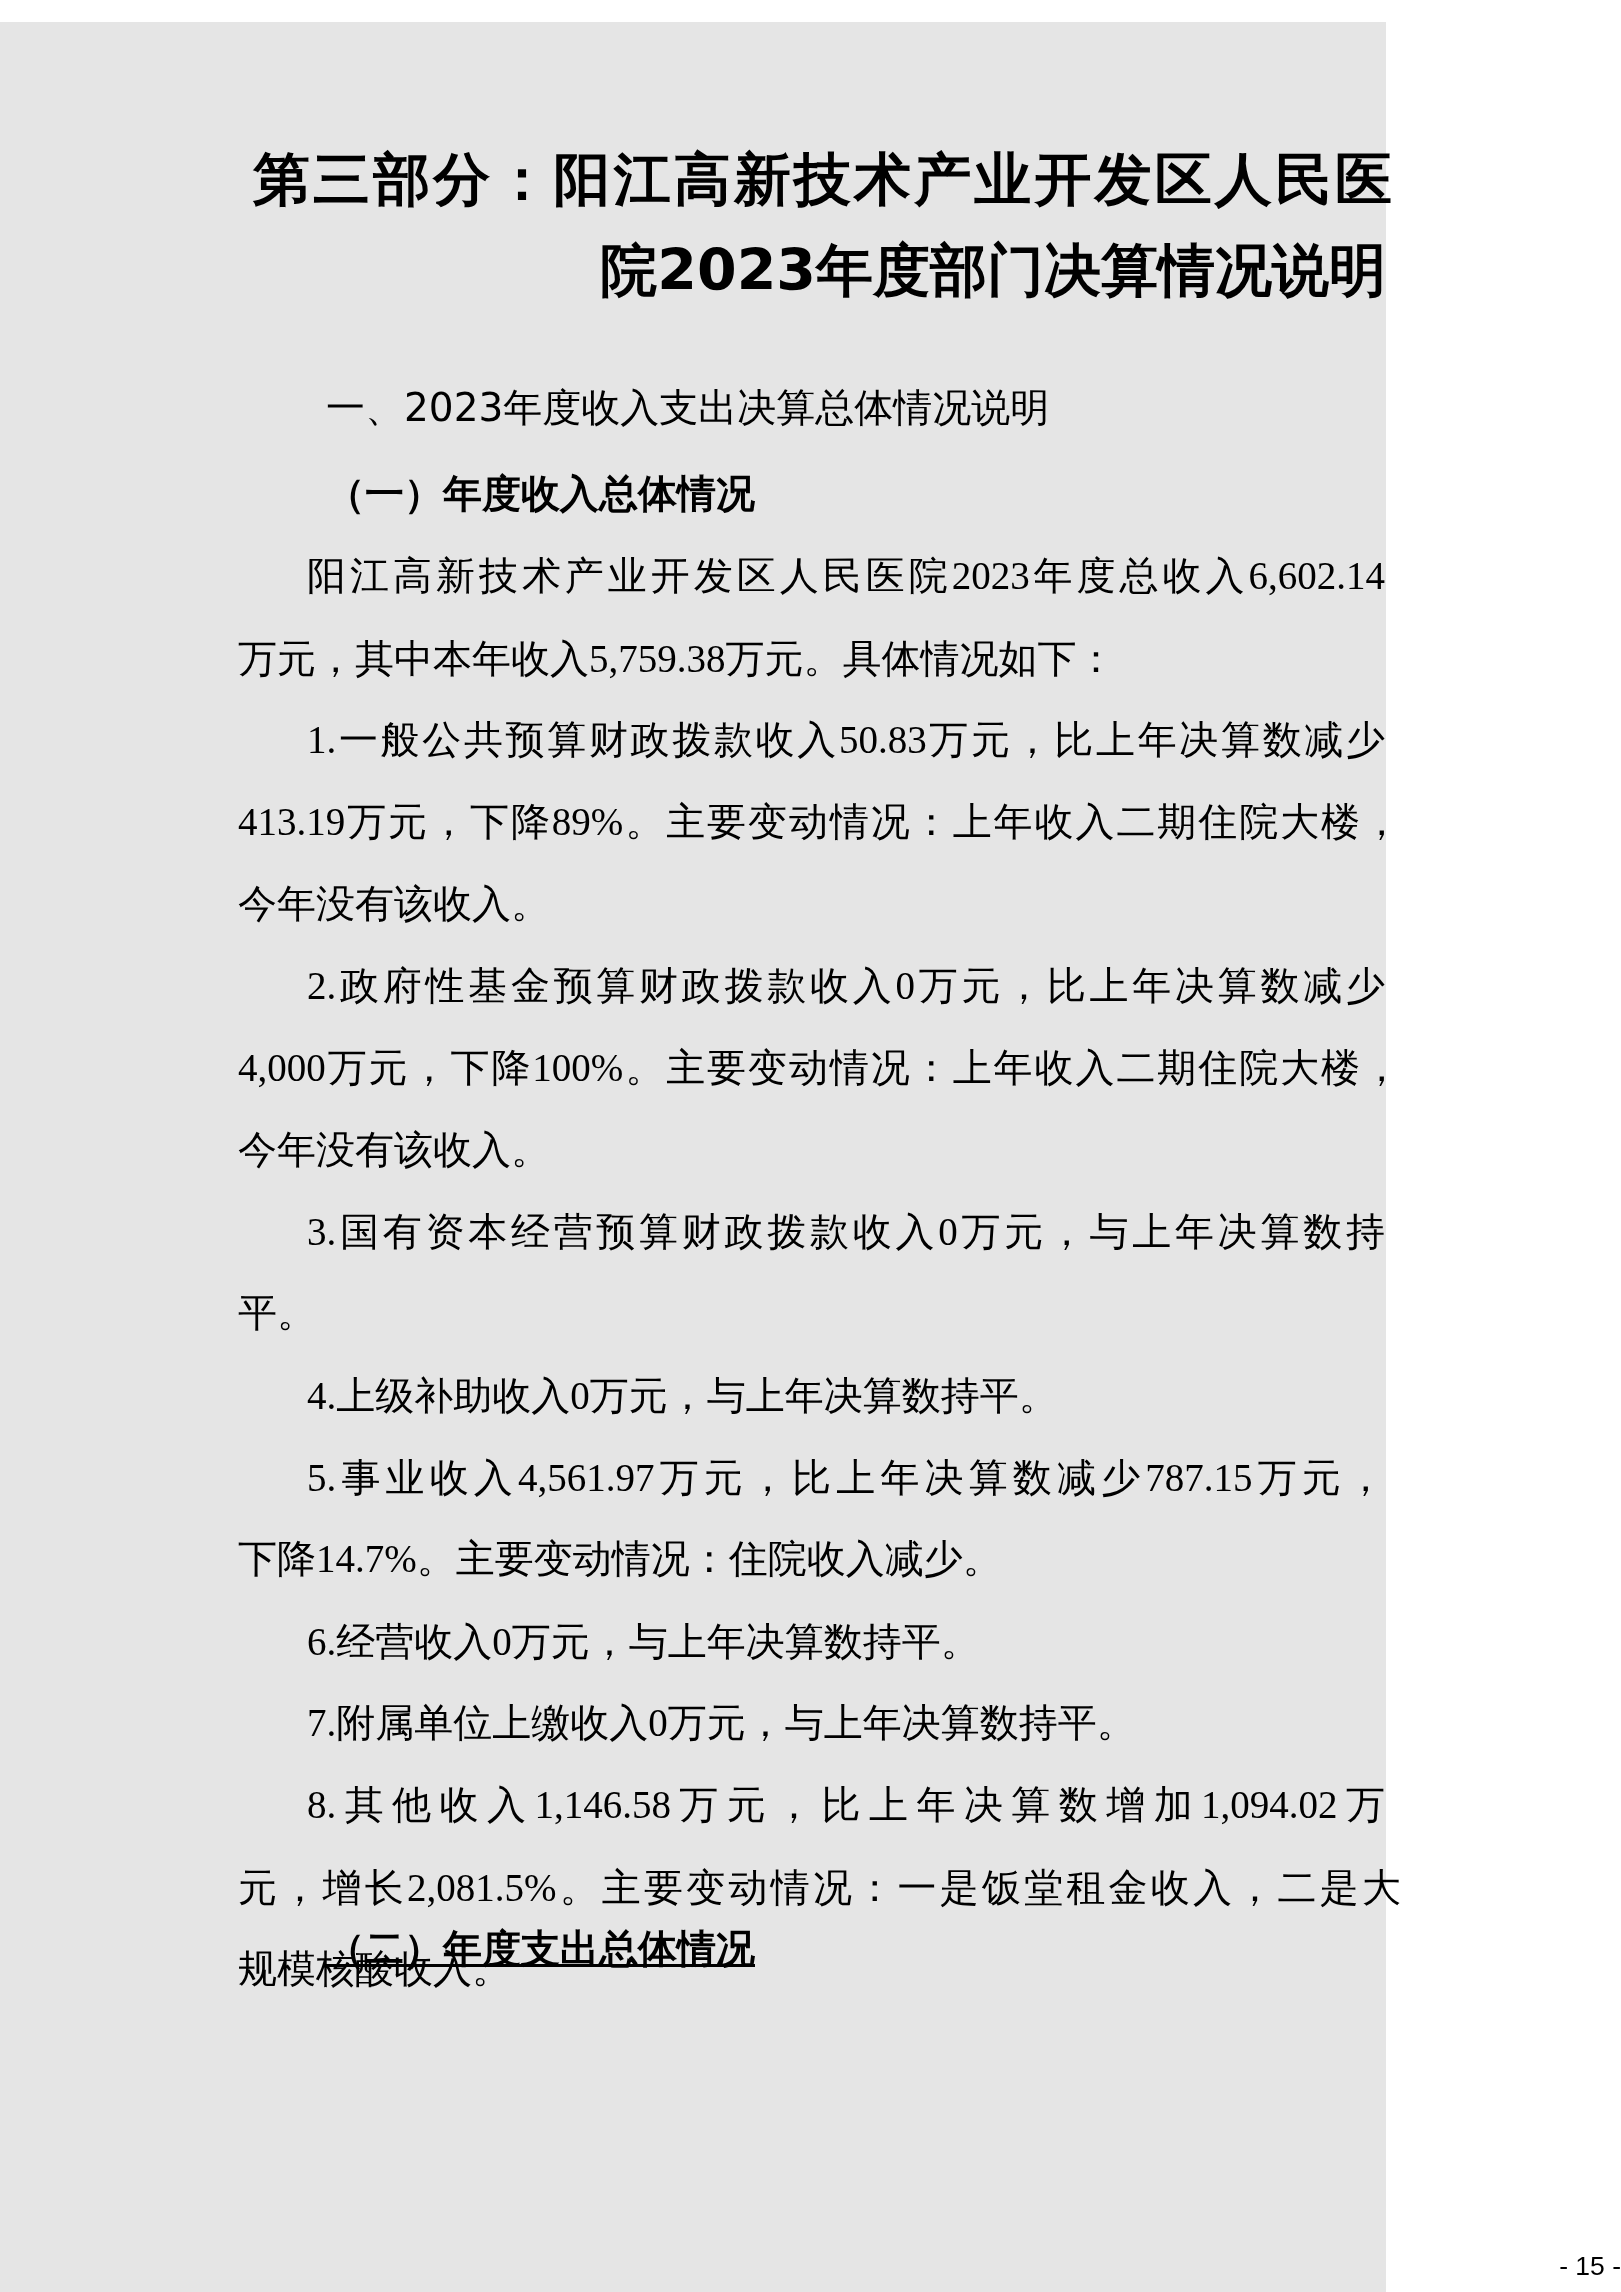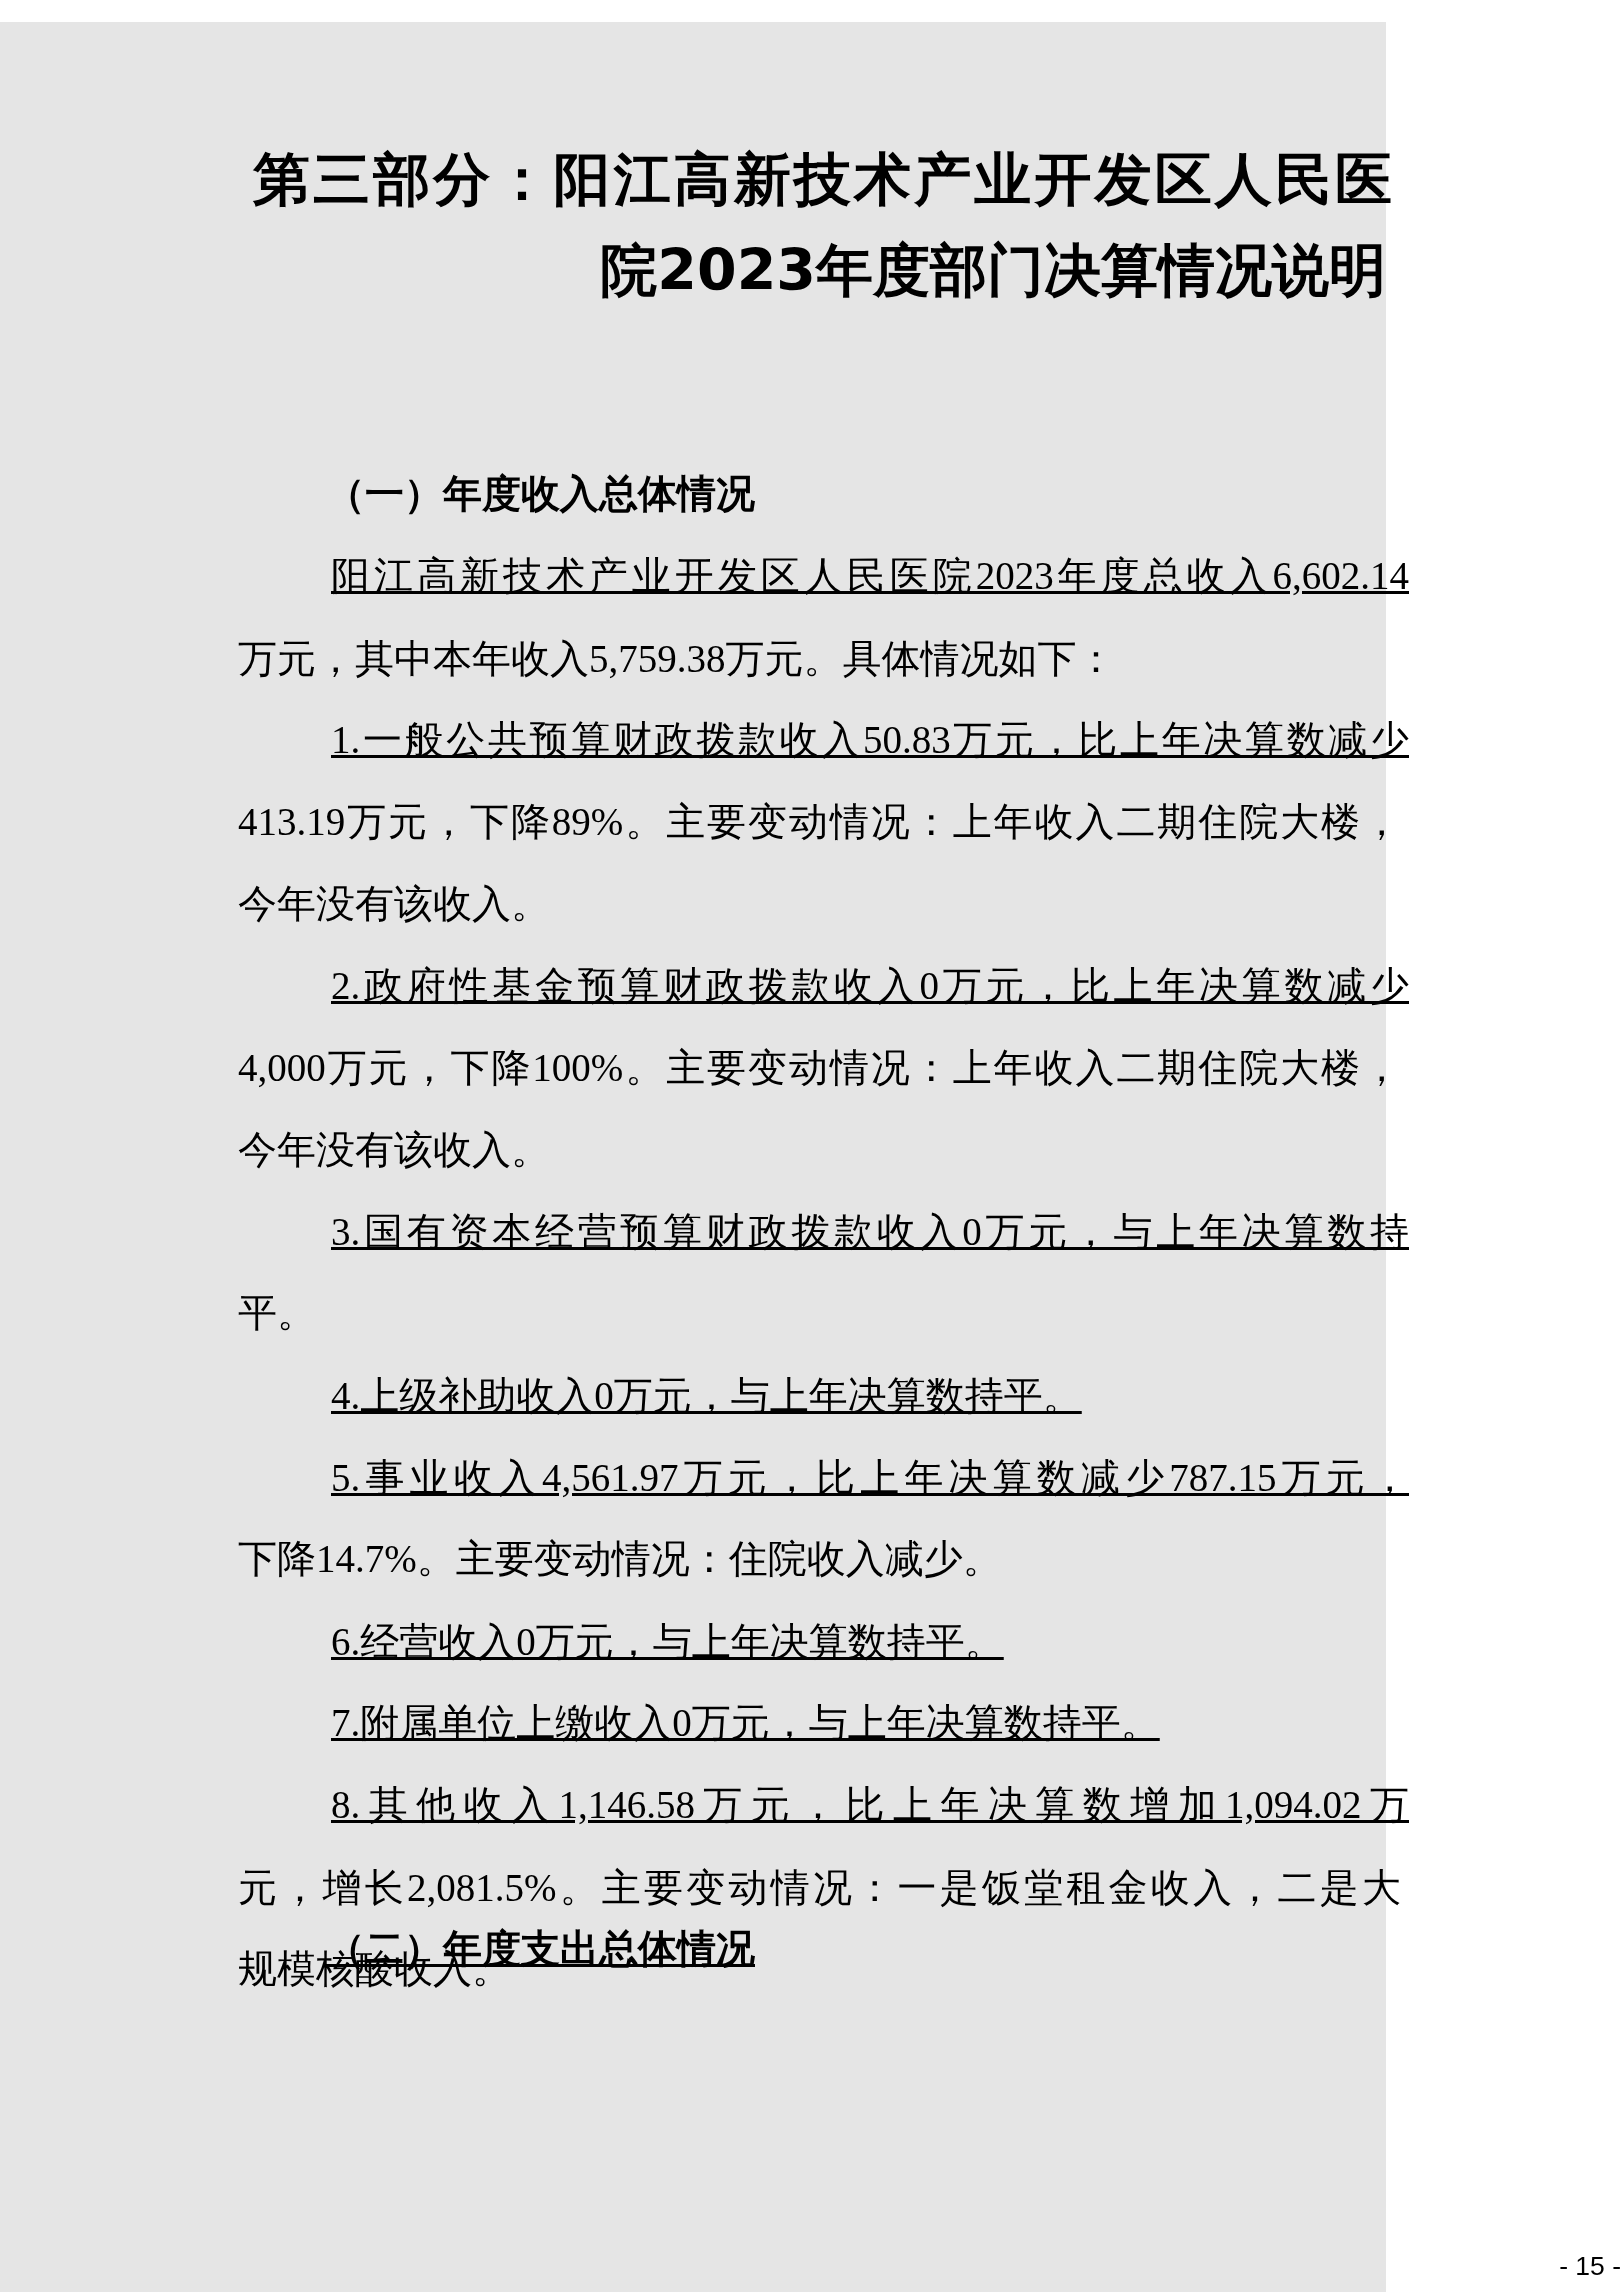--- a/index.html
+++ b/index.html
@@ -6,31 +6,32 @@
     body { width: 1621px; height: 2293px; position: relative; overflow: hidden; color: #000; }
     .page { position: absolute; left: 0; top: 0; width: 1386px; height: 2293px; background: #e5e5e5; margin-top: 22px; }
     .line { position: absolute; white-space: nowrap; line-height: 1; }
     .title { font-family: "DejaVu Sans", "Liberation Sans", sans-serif; font-size: 57px; font-weight: bold; left: 235px; width: 1151px; text-align: right; }
     .title.l1 { top: 129px; text-align: justify; text-align-last: justify; left: 253px; width: 1139px; }
     .title.l2 { top: 220px; }
     .h1 { font-family: "DejaVu Sans", "Liberation Sans", sans-serif; font-size: 39px; left: 326px; top: 366px; }
     .h2 { font-family: "DejaVu Serif", "Liberation Serif", serif; font-size: 39px; font-weight: bold; left: 326px; }
     .body { font-family: "Liberation Serif", "DejaVu Serif", serif; font-size: 39px; left: 238px; width: 1163px; }
     .body.full { text-align: justify; text-align-last: justify; }
-    .body.indent { left: 331px; width: 1078px; text-decoration: underline; }
+    .body.indent { left: 307px; width: 1078px; }
     .pagenum { font-family: "Liberation Sans", "DejaVu Sans", sans-serif; font-size: 26.5px; left: 0; width: 1621px; text-align: right; top: 2231px; }
   </style>
 </head>
 <body>
 
 <div class="page">
 
   <div class="line title l1">第三部分：阳江高新技术产业开发区人民医</div>
   <div class="line title l2">院2023年度部门决算情况说明</div>
 
+  <div class="line h1">一、2023年度收入支出决算总体情况说明</div>
 
   <div class="line h2" style="top:452px;">（一）年度收入总体情况</div>
 
   <div id="body-lines">
       <div class="line body indent full" style="top: 534px;">阳江高新技术产业开发区人民医院2023年度总收入6,602.14</div>
       <div class="line body" style="top: 617px;">万元，其中本年收入5,759.38万元。具体情况如下：</div>
       <div class="line body indent full" style="top: 698px;">1.一般公共预算财政拨款收入50.83万元，比上年决算数减少</div>
       <div class="line body full" style="top: 780px;">413.19万元，下降89%。主要变动情况：上年收入二期住院大楼，</div>
       <div class="line body" style="top: 862px;">今年没有该收入。</div>
       <div class="line body indent full" style="top: 944px;">2.政府性基金预算财政拨款收入0万元，比上年决算数减少</div>

